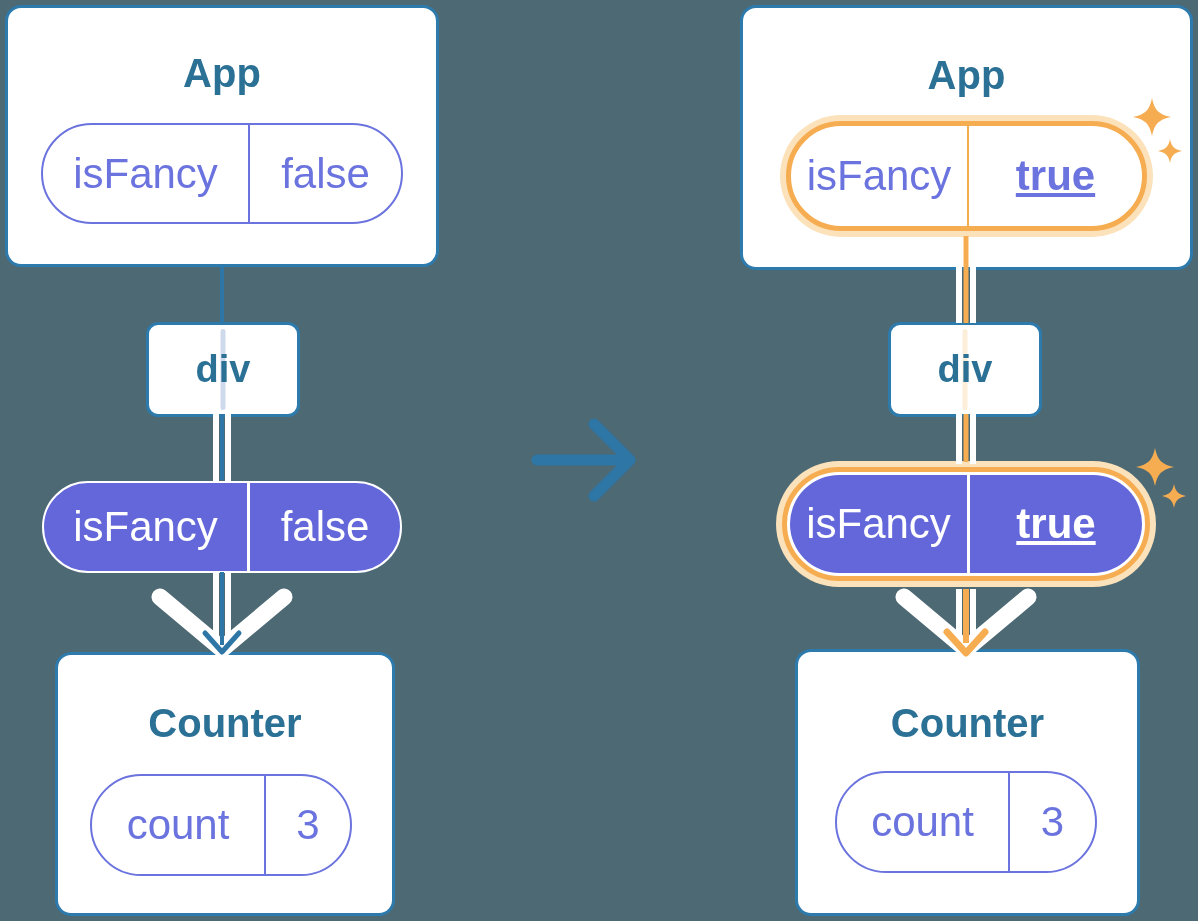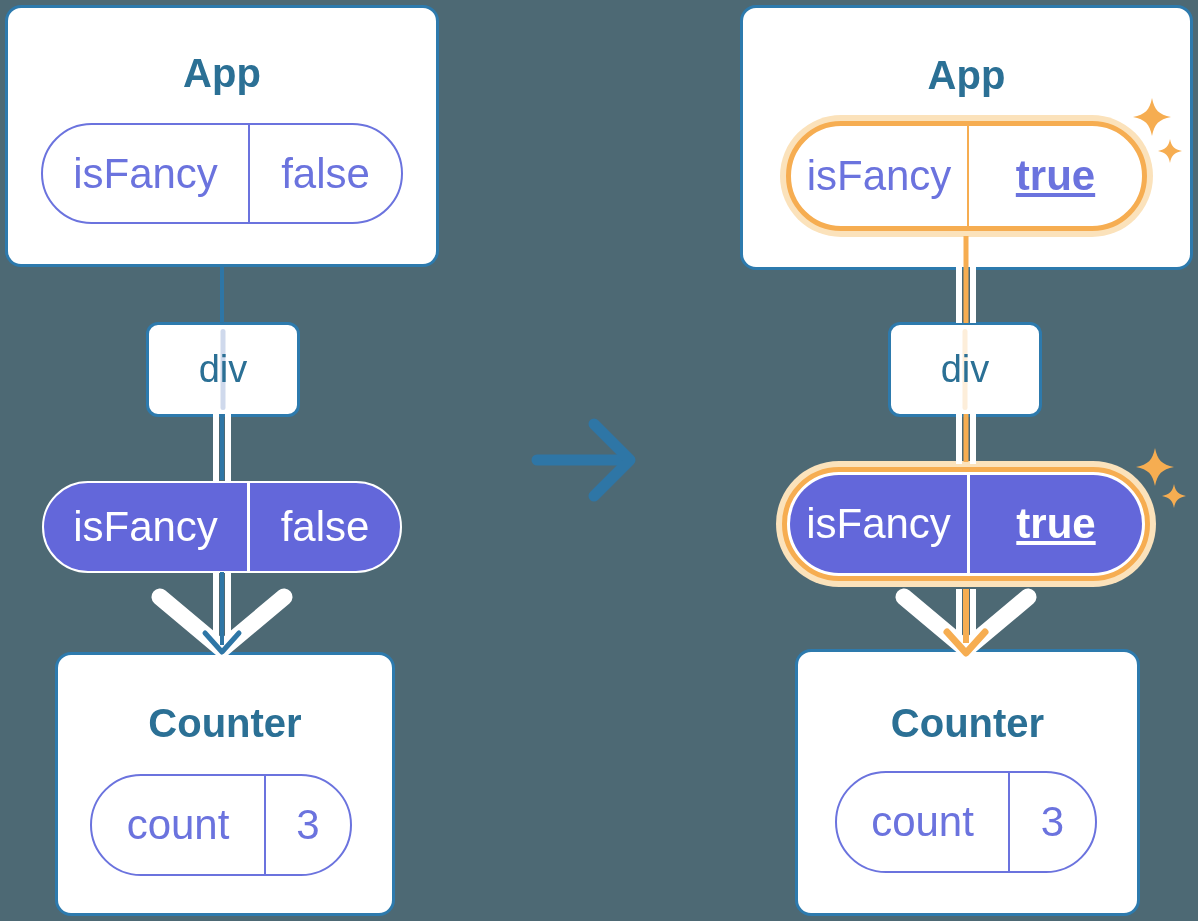--- a/index.html
+++ b/index.html
@@ -23,21 +23,21 @@
   }
 
   .node {
     position:absolute; background:#fff;
     border:3.5px solid var(--card-border,#2d7aad);
     border-radius:12px;
     display:flex; align-items:center; justify-content:center;
   }
   .node-label {
     position:relative; z-index:2;
-    font-size:38px; font-weight:400; color:var(--title-text,#2b7095);
+    font-size:38px; font-weight:700; color:var(--title-text,#2b7095);
   }
   .ghost-line {
     position:absolute; left:50%; top:4px; bottom:4px; width:5px;
     transform:translateX(-50%); border-radius:3px; z-index:1;
   }
   .ghost-blue  { background:var(--ghost-blue,#cfd9ec); }
   .ghost-peach { background:var(--ghost-peach,#fdeeda); }
 
   .pill {
     display:flex; align-items:stretch;

